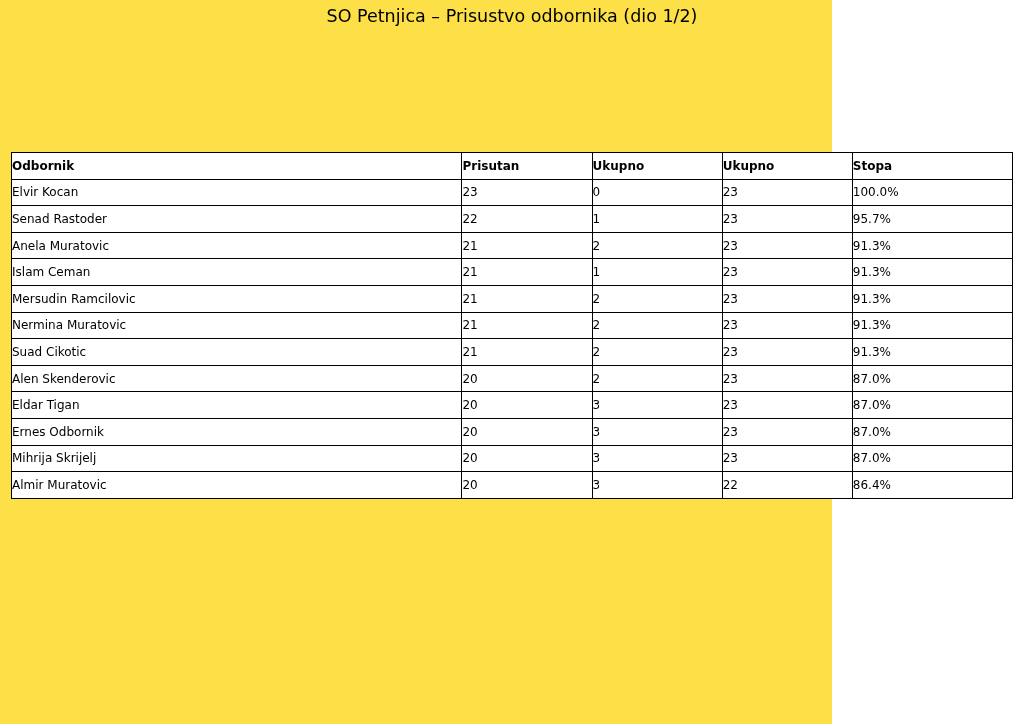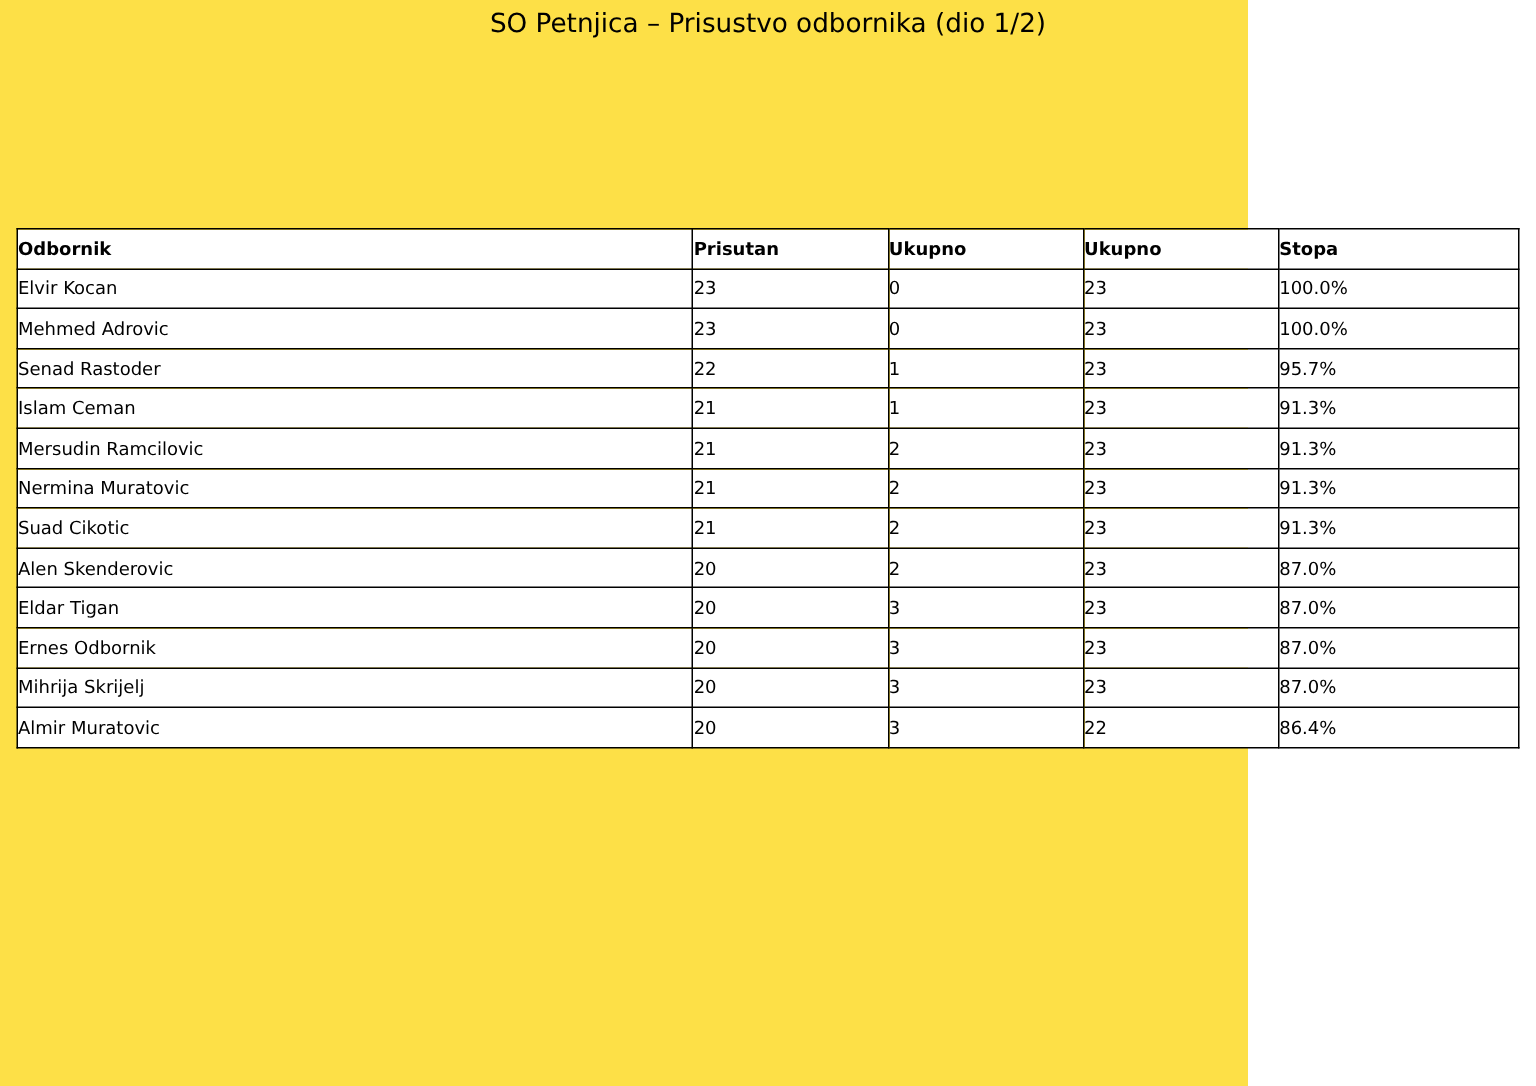--- a/index.html
+++ b/index.html
@@ -72,32 +72,32 @@
     </thead>
     <tbody id="body-rows">
         <tr>
           <td class="col-0">Elvir Kocan</td>
           <td class="col-1">23</td>
           <td class="col-2">0</td>
           <td class="col-3">23</td>
           <td class="col-4">100.0%</td>
         </tr>
         <tr>
-          <td class="col-0">Mehmed Adrovic</td>
-          <td class="col-1">23</td>
-          <td class="col-2">0</td>
-          <td class="col-3">23</td>
-          <td class="col-4">100.0%</td>
-        </tr>
-        <tr>
           <td class="col-0">Senad Rastoder</td>
           <td class="col-1">22</td>
           <td class="col-2">1</td>
           <td class="col-3">23</td>
           <td class="col-4">95.7%</td>
+        </tr>
+        <tr>
+          <td class="col-0">Anela Muratovic</td>
+          <td class="col-1">21</td>
+          <td class="col-2">2</td>
+          <td class="col-3">23</td>
+          <td class="col-4">91.3%</td>
         </tr>
         <tr>
           <td class="col-0">Islam Ceman</td>
           <td class="col-1">21</td>
           <td class="col-2">1</td>
           <td class="col-3">23</td>
           <td class="col-4">91.3%</td>
         </tr>
         <tr>
           <td class="col-0">Mersudin Ramcilovic</td>

